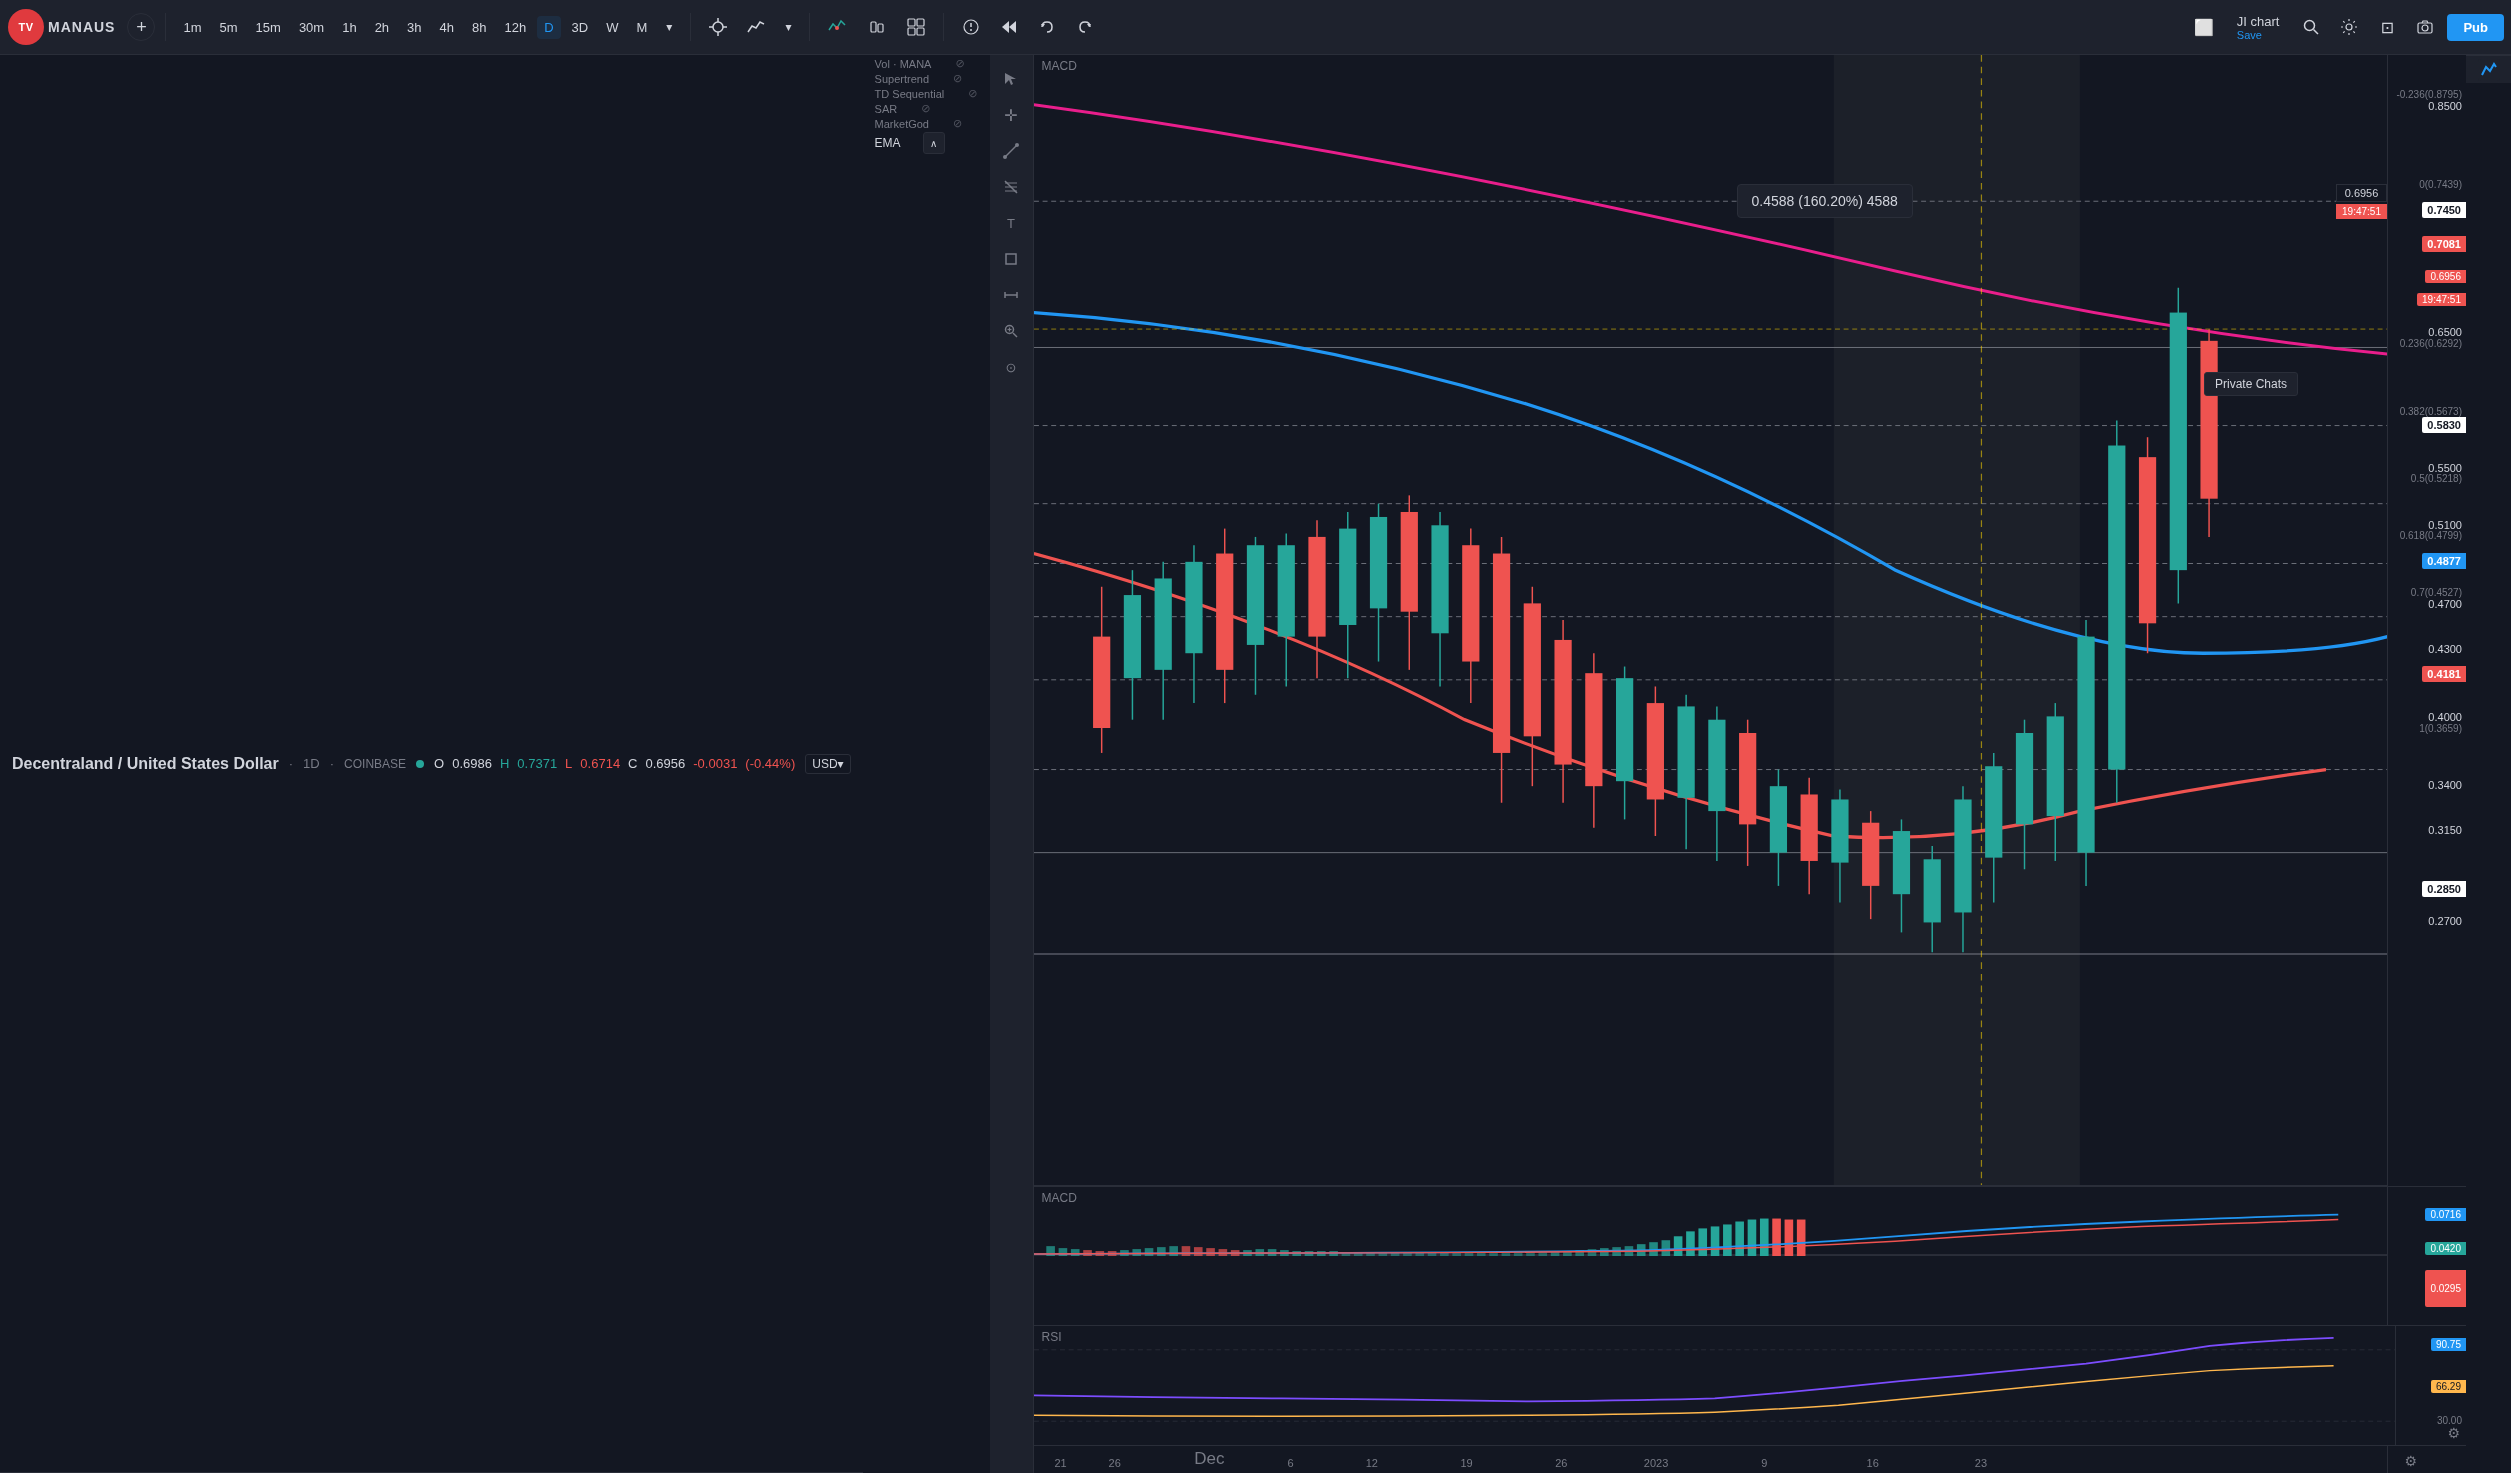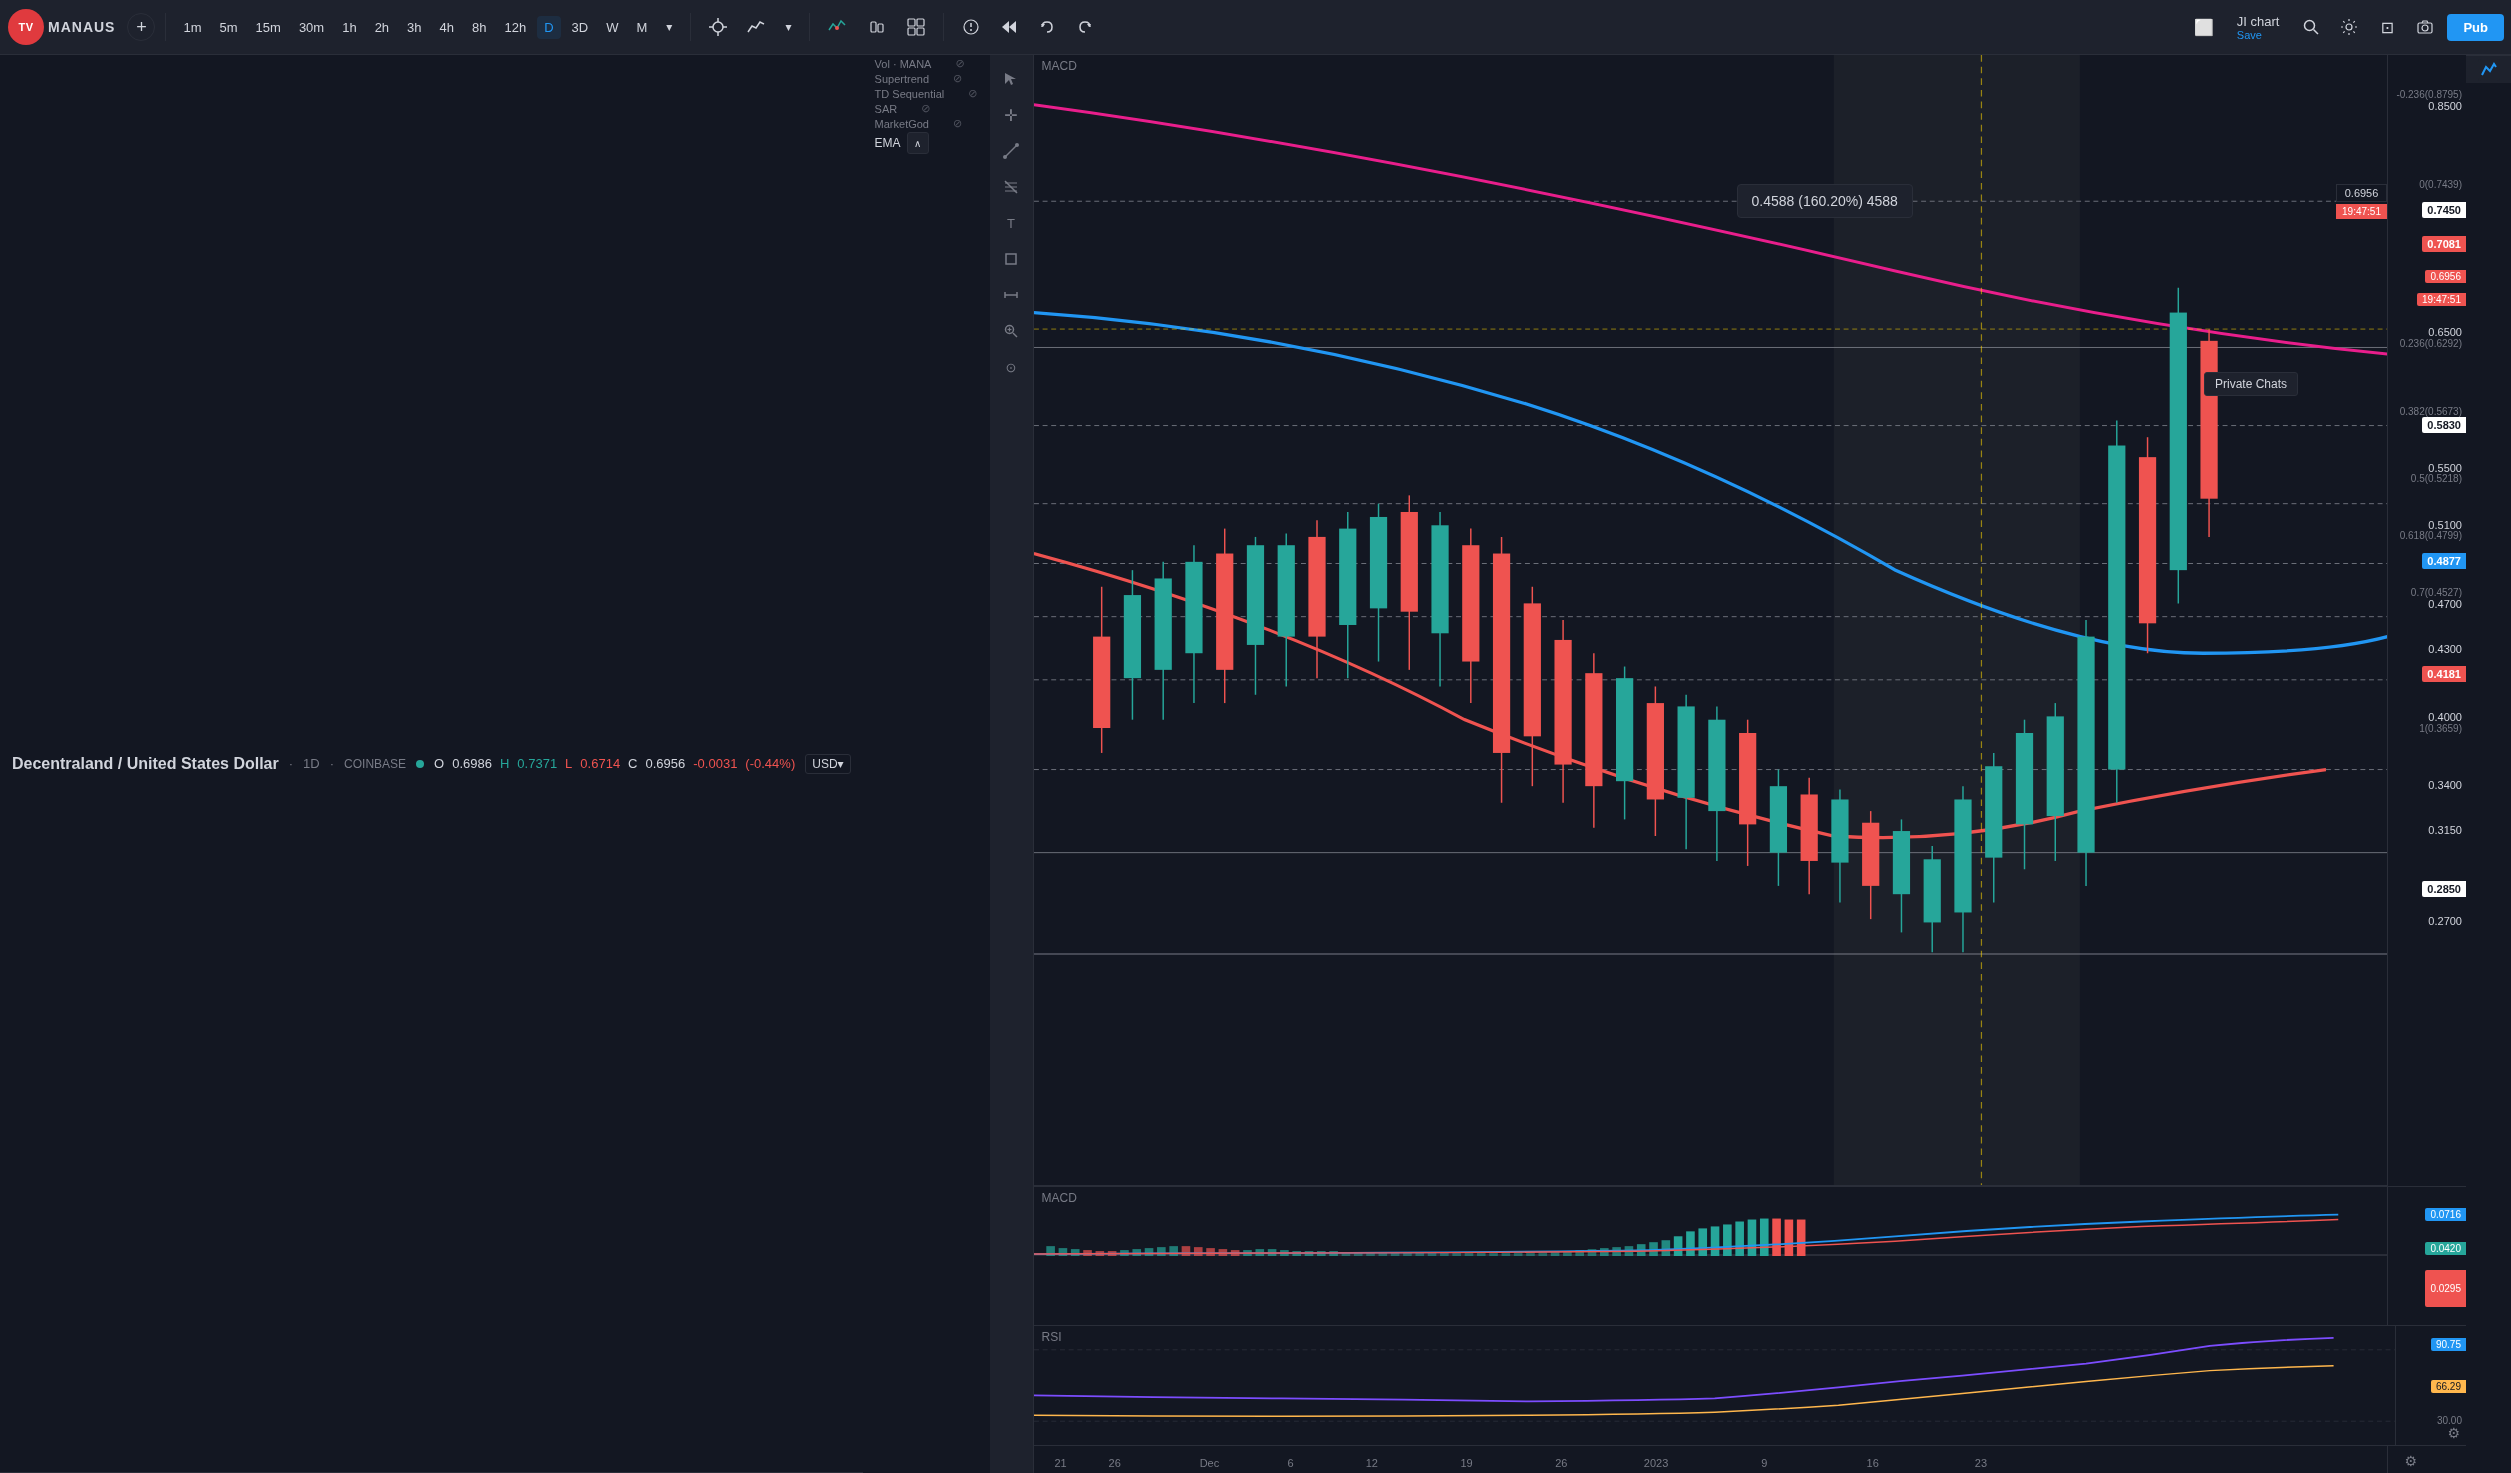--- a/index.html
+++ b/index.html
@@ -191,21 +191,21 @@
       display: flex; align-items: center; gap: 24px;
       font-size: 11px;
       color: #787b86;
     }
     .indicator-name { color: #787b86; }
     .indicator-eye {
       cursor: pointer;
       opacity: 0.6;
     }
     .ema-row {
-      display: flex; align-items: center; gap: 6px;
+      display: flex; align-items: center; gap: 22px;
       font-size: 12px;
       color: #d1d4dc;
     }
     .collapse-btn {
       width: 22px; height: 22px;
       border: 1px solid #2a2e39;
       border-radius: 3px;
       background: #1e222d;
       cursor: pointer;
       display: flex; align-items: center; justify-content: center;
@@ -853,21 +853,21 @@
           <div style="position:absolute;right:4px;top:75%;font-size:10px;color:#787b86;">30.00</div>
 
           <div style="position:absolute;bottom:4px;right:6px;font-size:14px;color:#787b86;cursor:pointer;">⚙</div>
         </div>
       </div>
 
       <div style="display:flex; height:28px; background:#131722; border-top:1px solid #2a2e39;">
         <div style="flex:1; position:relative;">
           <span style="position:absolute;left:2%;bottom:4px;font-size:11px;color:#787b86;transform:translateX(-50%);">21</span>
           <span style="position:absolute;left:6%;bottom:4px;font-size:11px;color:#787b86;transform:translateX(-50%);">26</span>
-          <span style="position:absolute;left:13%;bottom:4px;font-size:11px;color:#787b86;transform:translateX(-50%);margin-top:40px;">Dec</span>
+          <span style="position:absolute;left:13%;bottom:4px;font-size:17px;color:#787b86;transform:translateX(-50%);margin-top:40px;">Dec</span>
           <span style="position:absolute;left:19%;bottom:4px;font-size:11px;color:#787b86;transform:translateX(-50%);">6</span>
           <span style="position:absolute;left:25%;bottom:4px;font-size:11px;color:#787b86;transform:translateX(-50%);">12</span>
           <span style="position:absolute;left:32%;bottom:4px;font-size:11px;color:#787b86;transform:translateX(-50%);">19</span>
           <span style="position:absolute;left:39%;bottom:4px;font-size:11px;color:#787b86;transform:translateX(-50%);">26</span>
           <span style="position:absolute;left:46%;bottom:4px;font-size:11px;color:#787b86;transform:translateX(-50%);">2023</span>
           <span style="position:absolute;left:54%;bottom:4px;font-size:11px;color:#787b86;transform:translateX(-50%);">9</span>
           <span style="position:absolute;left:62%;bottom:4px;font-size:11px;color:#787b86;transform:translateX(-50%);">16</span>
           <span style="position:absolute;left:70%;bottom:4px;font-size:11px;color:#787b86;transform:translateX(-50%);">23</span>
         </div>
         <div style="width:79px;background:#131722;border-left:1px solid #2a2e39;"></div>

